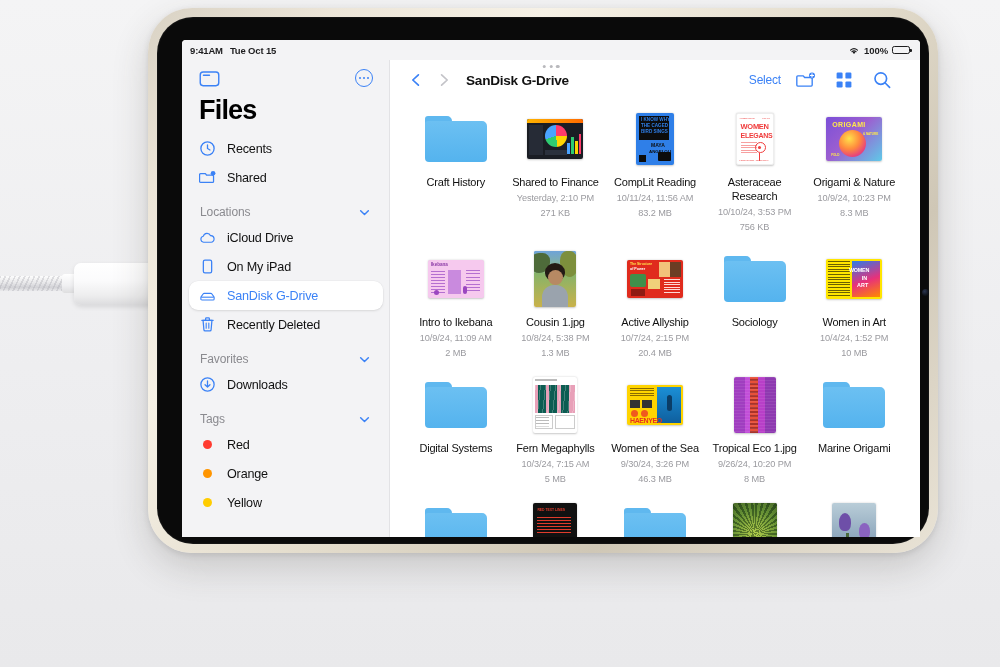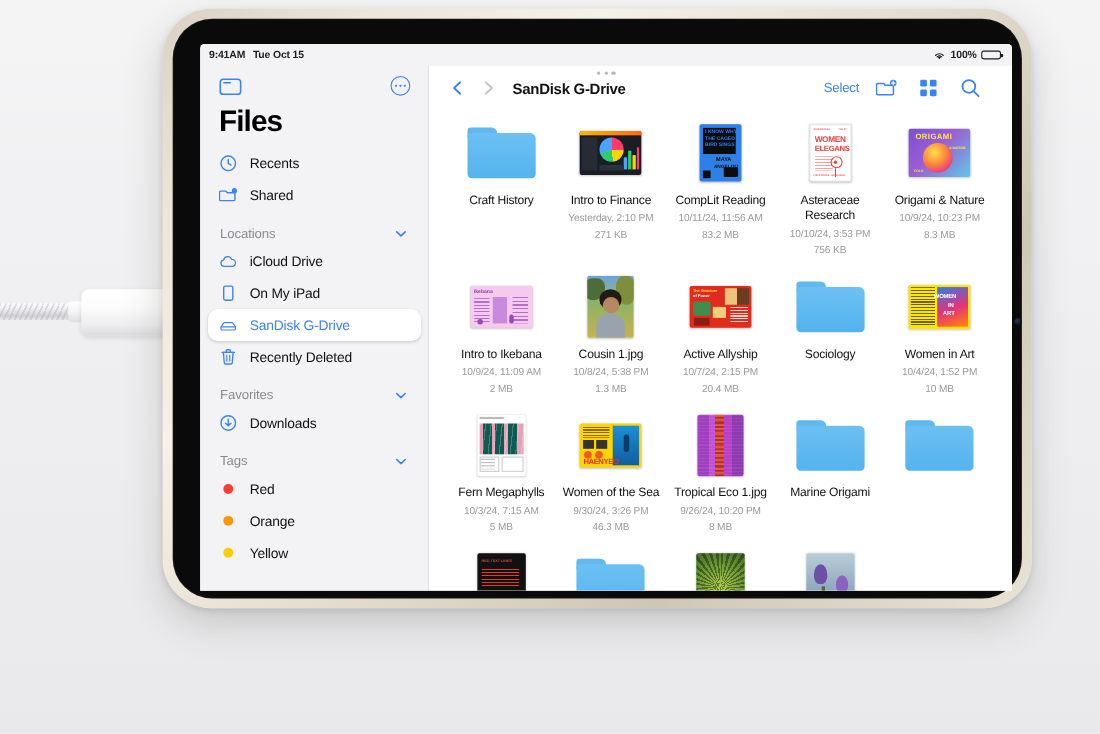--- a/index.html
+++ b/index.html
@@ -427,21 +427,21 @@
                   <div style="position:absolute;left:18px;top:6px;width:22px;height:22px;border-radius:50%;background:conic-gradient(#ff3b6b 0 25%,#ffd400 0 48%,#2ecc71 0 70%,#4aa3ff 0 100%)"></div>
                   <div style="position:absolute;right:2px;bottom:5px;display:flex;gap:1.5px;align-items:flex-end">
                     <i style="display:block;width:2.4px;height:11px;background:#4aa3ff"></i>
                     <i style="display:block;width:2.4px;height:17px;background:#2ecc71"></i>
                     <i style="display:block;width:2.4px;height:13px;background:#ffd400"></i>
                     <i style="display:block;width:2.4px;height:20px;background:#ff3b6b"></i>
                   </div>
                   <div style="position:absolute;left:18px;bottom:4px;width:22px;height:5px;background:#2b313d"></div>
                 </div>
               </div>
-              <div class="item-name">Intro to Finance</div>
+              <div class="item-name">Shared to Finance</div>
               <div class="item-meta">Yesterday, 2:10 PM</div>
               <div class="item-meta">271 KB</div>
             </div>
 
             <div class="item">
               <div class="thumb-box">
                 <div class="fthumb" style="width:38px;height:52px;background:#2f7fe8">
                   <div style="position:absolute;left:3px;top:3px;width:30px;height:24px;background:#0c0c0c;clip-path:polygon(0 0,100% 0,100% 100%,40% 100%,26% 118%,20% 100%,0 100%)"></div>
                   <div class="tx" style="left:5px;top:5px;font-size:4.6px;color:#2f7fe8">I KNOW WHY</div>
                   <div class="tx" style="left:5px;top:11px;font-size:4.6px;color:#2f7fe8">THE CAGED</div>
@@ -557,20 +557,29 @@
                   <div class="tx" style="right:13px;top:9px;font-size:5.4px;color:#fff;letter-spacing:-.2px">WOMEN</div>
                   <div class="tx" style="right:15px;top:17px;font-size:5.4px;color:#fff">IN</div>
                   <div class="tx" style="right:14px;top:24px;font-size:5.4px;color:#fff">ART</div>
                 </div>
               </div>
               <div class="item-name">Women in Art</div>
               <div class="item-meta">10/4/24, 1:52 PM</div>
               <div class="item-meta">10 MB</div>
             </div>
 
+            <div class="item">
+              <div class="thumb-box">
+                  <div class="folder">
+                    <div class="tab"></div>
+                    <div class="body"></div>
+                  </div>
+                </div>
+              <div class="item-name">Digital Systems</div>
+            </div>
 
             <div class="item">
               <div class="thumb-box">
                 <div class="fthumb" style="width:44px;height:56px;background:#fff">
                   <div style="position:absolute;left:2px;top:2px;width:22px;height:2px;background:#bbb"></div>
                   <div style="position:absolute;left:2px;top:8px;width:40px;height:28px;background:linear-gradient(90deg,#e8a0b8 0 8%,#0d5c52 8% 28%,#e8a0b8 28% 36%,#0d5c52 36% 56%,#e8a0b8 56% 64%,#0d5c52 64% 84%,#e8a0b8 84% 100%)"></div>
                   <div style="position:absolute;left:2px;top:8px;width:40px;height:28px;background:repeating-linear-gradient(96deg,rgba(255,255,255,.22) 0 1px,transparent 1px 5px)"></div>
                   <div style="position:absolute;left:2px;top:38px;width:18px;height:14px;border:.5px solid #ccc"></div>
                   <div style="position:absolute;left:22px;top:38px;width:20px;height:14px;border:.5px solid #ccc"></div>
                   <div style="position:absolute;left:3px;top:40px;width:13px;height:1px;background:#bbb;box-shadow:0 3px 0 #bbb,0 6px 0 #bbb,0 9px 0 #ddd"></div>

